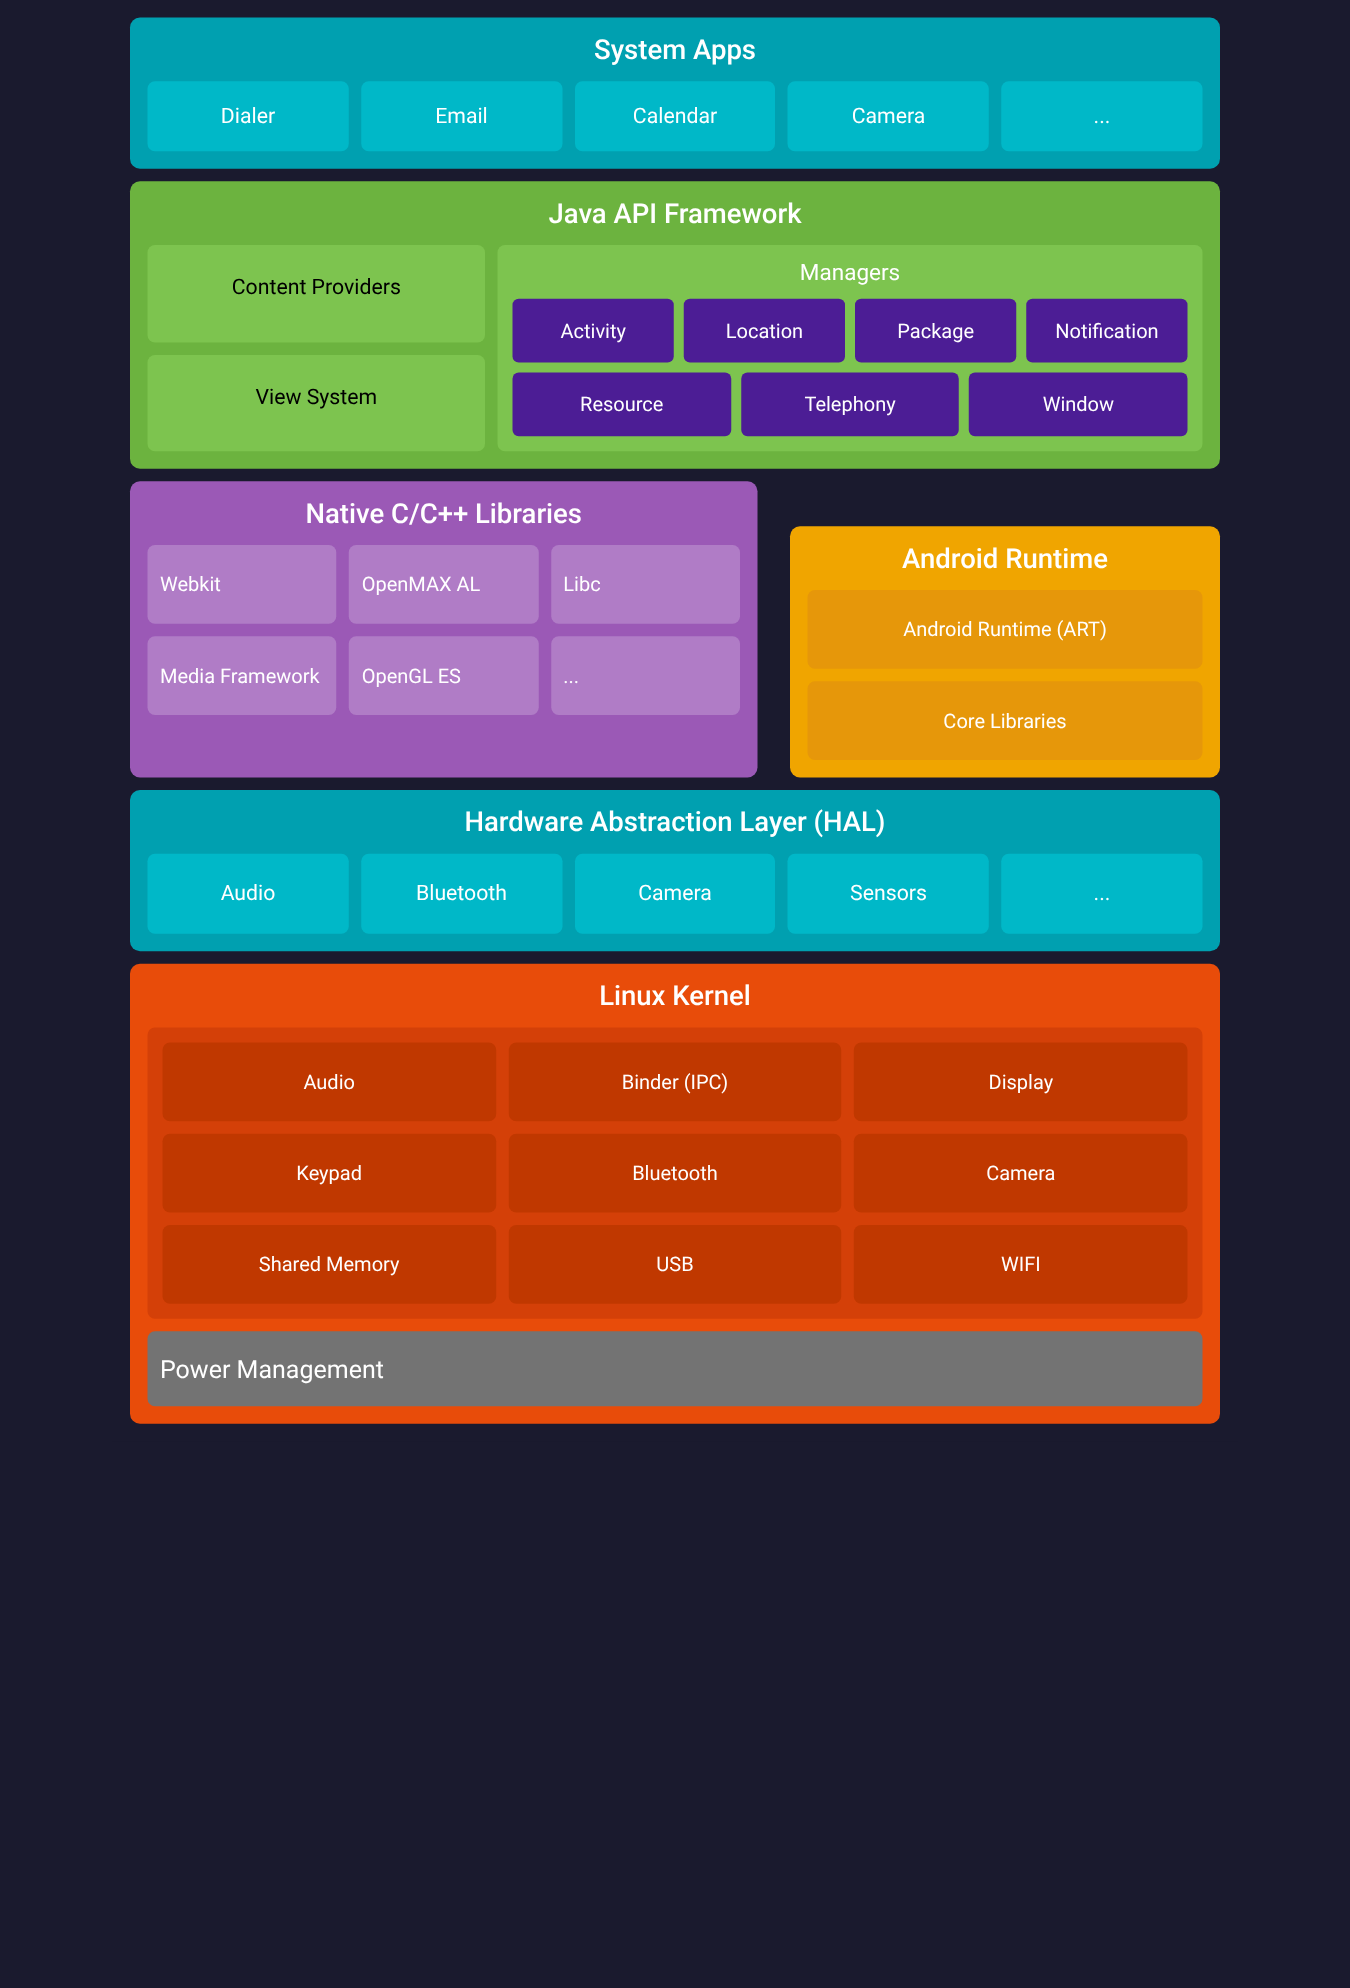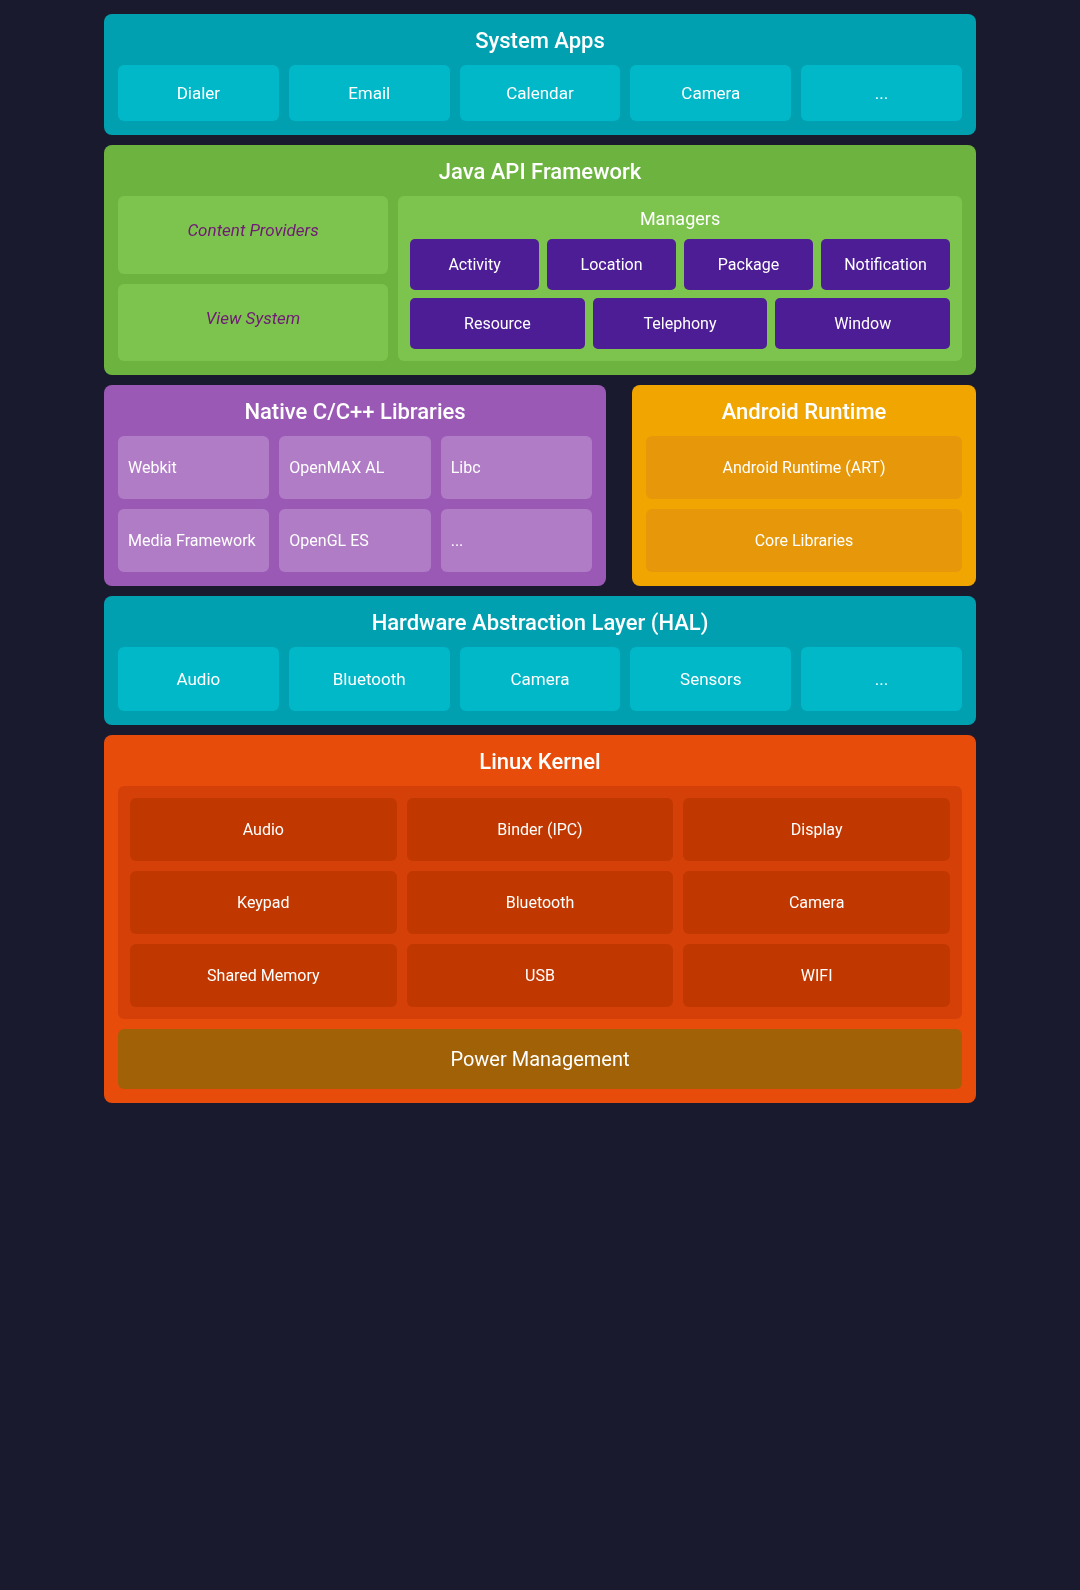--- a/index.html
+++ b/index.html
@@ -94,38 +94,38 @@
       padding: 16px 8px;
       text-align: center;
       color: white;
       font-size: 16px;
     }
     .left-box {
       background: #7dc44f;
       border-radius: 6px;
       padding: 24px 10px;
       text-align: center;
-      color: #701a75;
+      color: #000000;
       font-size: 17px;
       flex: 1;
-      font-style: italic;
     }
 
     
     .middle-row {
       display: flex;
       gap: 26px;
     }
     .layer-native {
       background: #9b59b6;
       flex: 3;
     }
     .layer-android-runtime {
       background: #f0a500;
       flex: 2;
+      margin-top: 36px;
     }
     .native-grid {
       display: grid;
       grid-template-columns: 1fr 1fr 1fr;
       gap: 10px;
     }
     .native-box {
       background: #b07cc6;
       border-radius: 6px;
       padding: 22px 10px;
@@ -188,24 +188,23 @@
     }
     .driver-box {
       background: #c03800;
       border-radius: 6px;
       padding: 22px 10px;
       text-align: center;
       color: white;
       font-size: 16px;
     }
     .power-management {
-      background: #a16207;
+      background: #737373;
       border-radius: 6px;
       padding: 18px 10px;
-      text-align: center;
       color: white;
       font-size: 20px;
     }
   </style>
 </head>
 <body>
 
 <div class="diagram">
 
   <div class="layer layer-system-apps">

